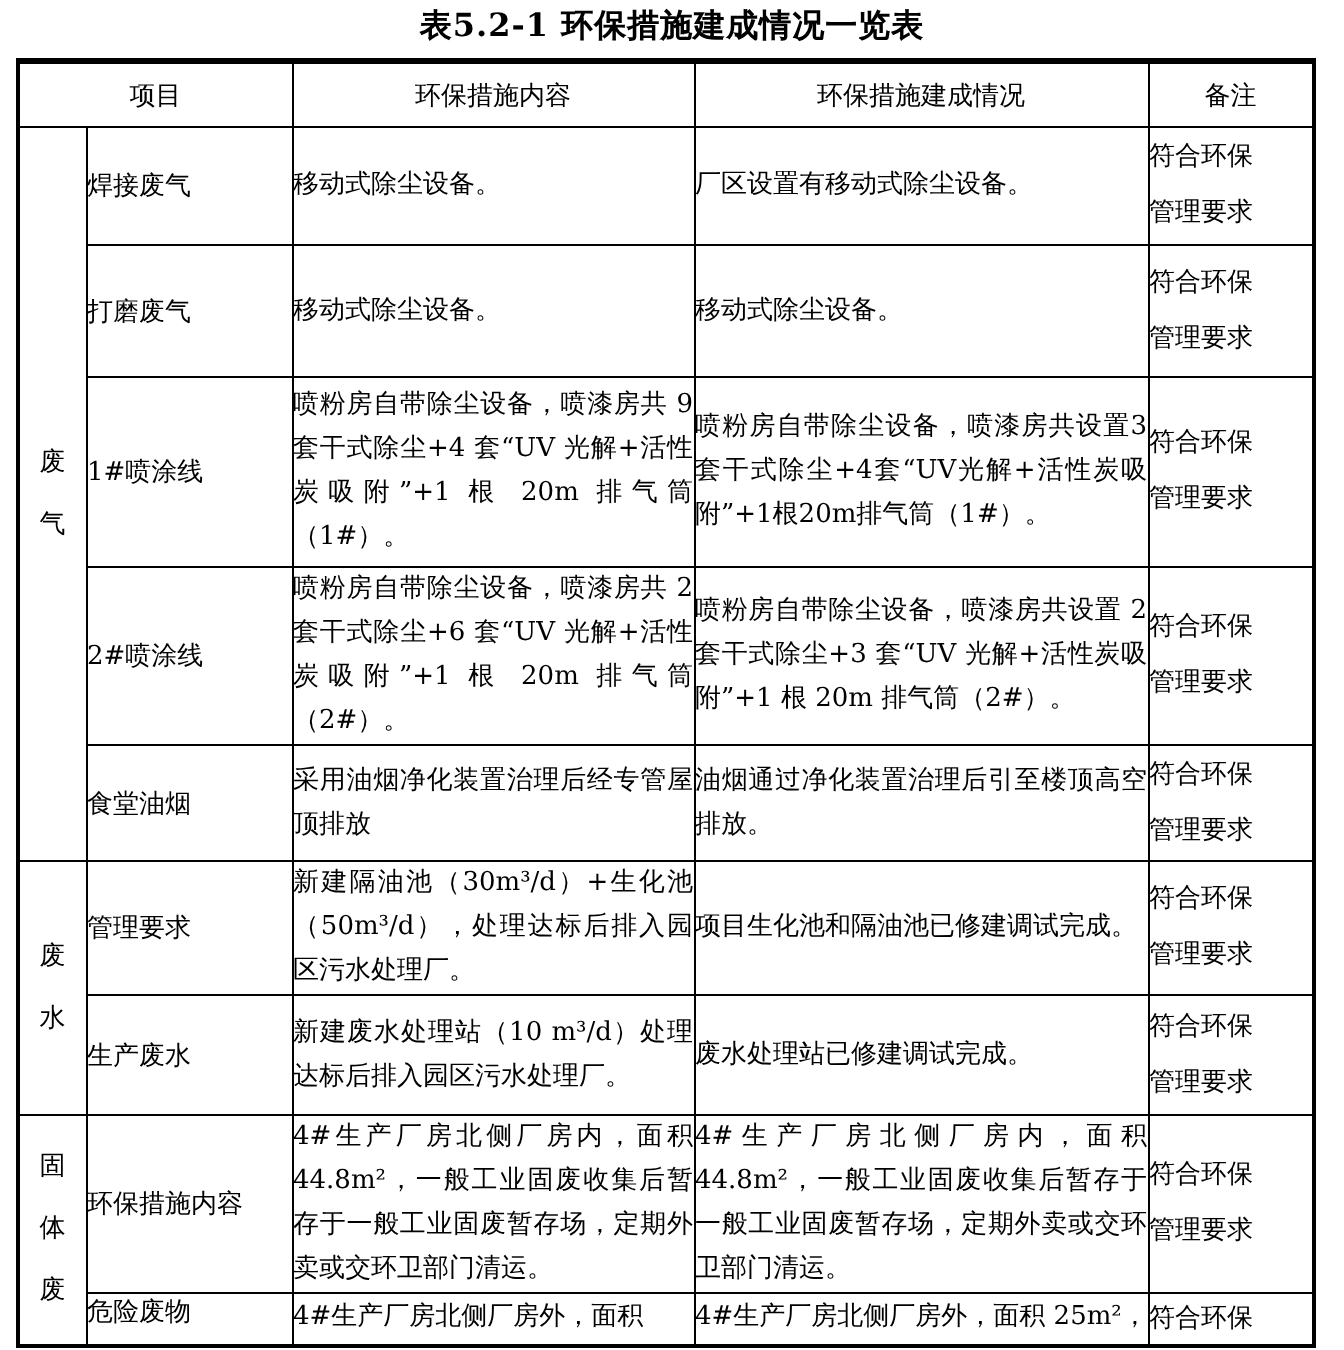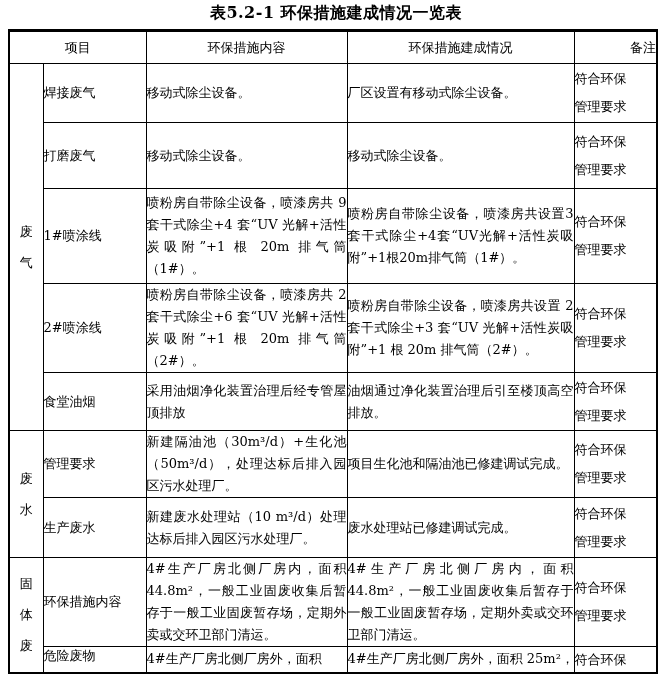--- a/index.html
+++ b/index.html
@@ -30,21 +30,21 @@
   }
   table.report td, table.report th {
     border: 1px solid #000;
     font-size: 13px;
     font-weight: normal;
     vertical-align: middle;
     padding: 0;
     overflow: hidden;
   }
   th.h-center { text-align: center; }
-  th.h-remark { text-align: right; padding-left: 9px; }
+  th.h-remark { text-align: center; padding-left: 9px; }
   td.c-group {
     text-align: center;
     white-space: pre-line;
     line-height: 31px;
   }
   td.c-item { text-align: left; }
   td.c-text {
     text-align: justify;
     padding: 3px 7px;
     line-height: 22px;

